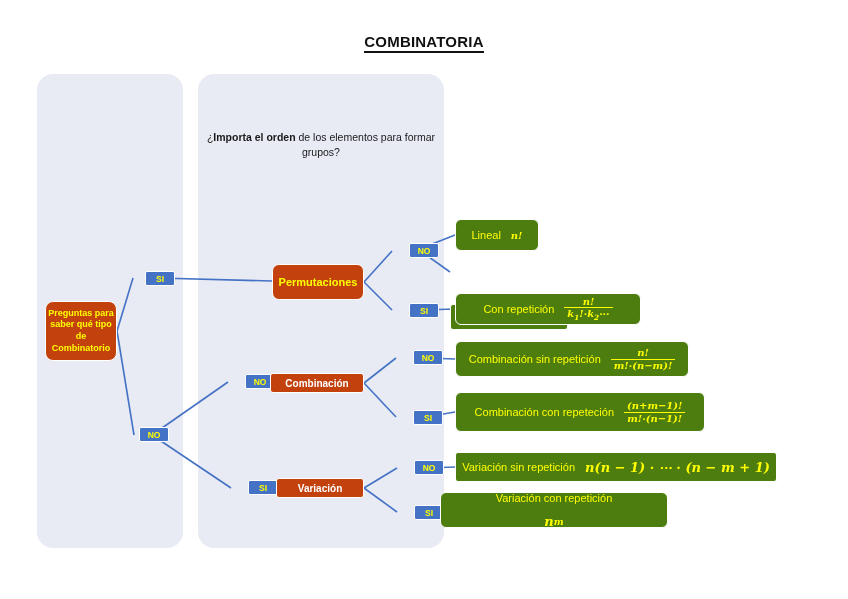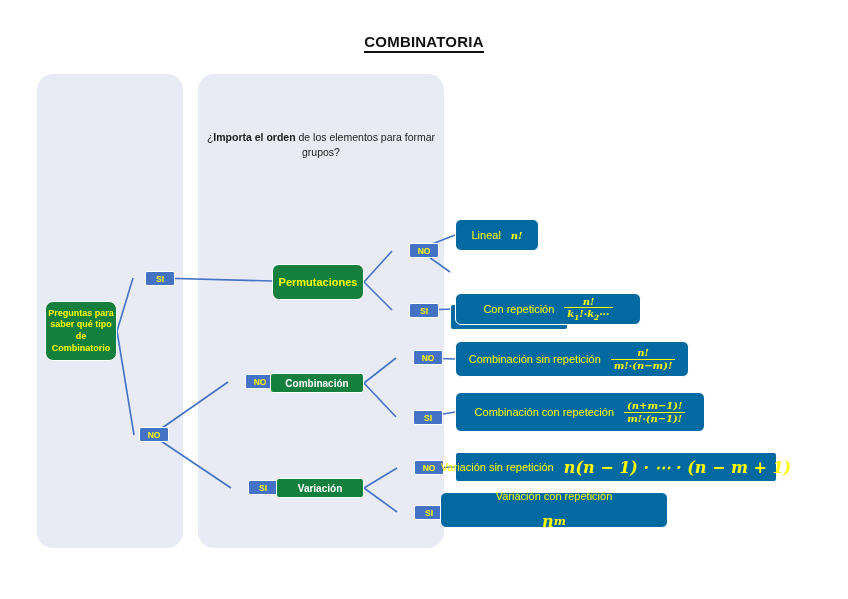--- a/index.html
+++ b/index.html
@@ -59,21 +59,21 @@
   #links {
     position: absolute;
     left: 0; top: 0;
     width: 848px; height: 599px;
     pointer-events: none;
   }
 
   
   .node {
     position: absolute;
-    background: #15803d;
+    background: #c2410c;
     border: 1.4px solid #ffffff;
     box-sizing: border-box;
     display: flex;
     align-items: center;
     justify-content: center;
     color: #ffff00;
     font-weight: bold;
     text-align: center;
   }
   .rounded { border-radius: 7px; }
@@ -129,21 +129,21 @@
   #node-variacion {
     left: 276px; top: 478px; width: 88px; height: 20px;
     font-size: 10px;
     color: #ffffff;
     border-radius: 3px;
   }
 
   
   .result {
     position: absolute;
-    background: #0369a1;
+    background: #4d7c0f;
     border: 1.4px solid #ffffff;
     box-sizing: border-box;
     display: flex;
     align-items: center;
     justify-content: center;
     gap: 10px;
     color: #ffff00;
     font-size: 11px;
     font-weight: normal;
     padding: 0 12px;
@@ -162,21 +162,21 @@
     font-family: "DejaVu Serif", serif;
     font-style: italic;
     font-weight: bold;
     font-size: 10px;
     color: #ffff00;
     display: inline-flex;
     align-items: center;
     justify-content: center;
     white-space: nowrap;
   }
-  .math-lg { font-size: 16px; }
+  .math-lg { font-size: 13px; }
   .frac {
     display: inline-flex;
     flex-direction: column;
     align-items: center;
     justify-content: center;
     line-height: 1.12;
     vertical-align: middle;
   }
   .frac .num { padding: 0 3px; }
   .frac .den { padding: 0 3px; border-top: 1.1px solid #ffff00; }

